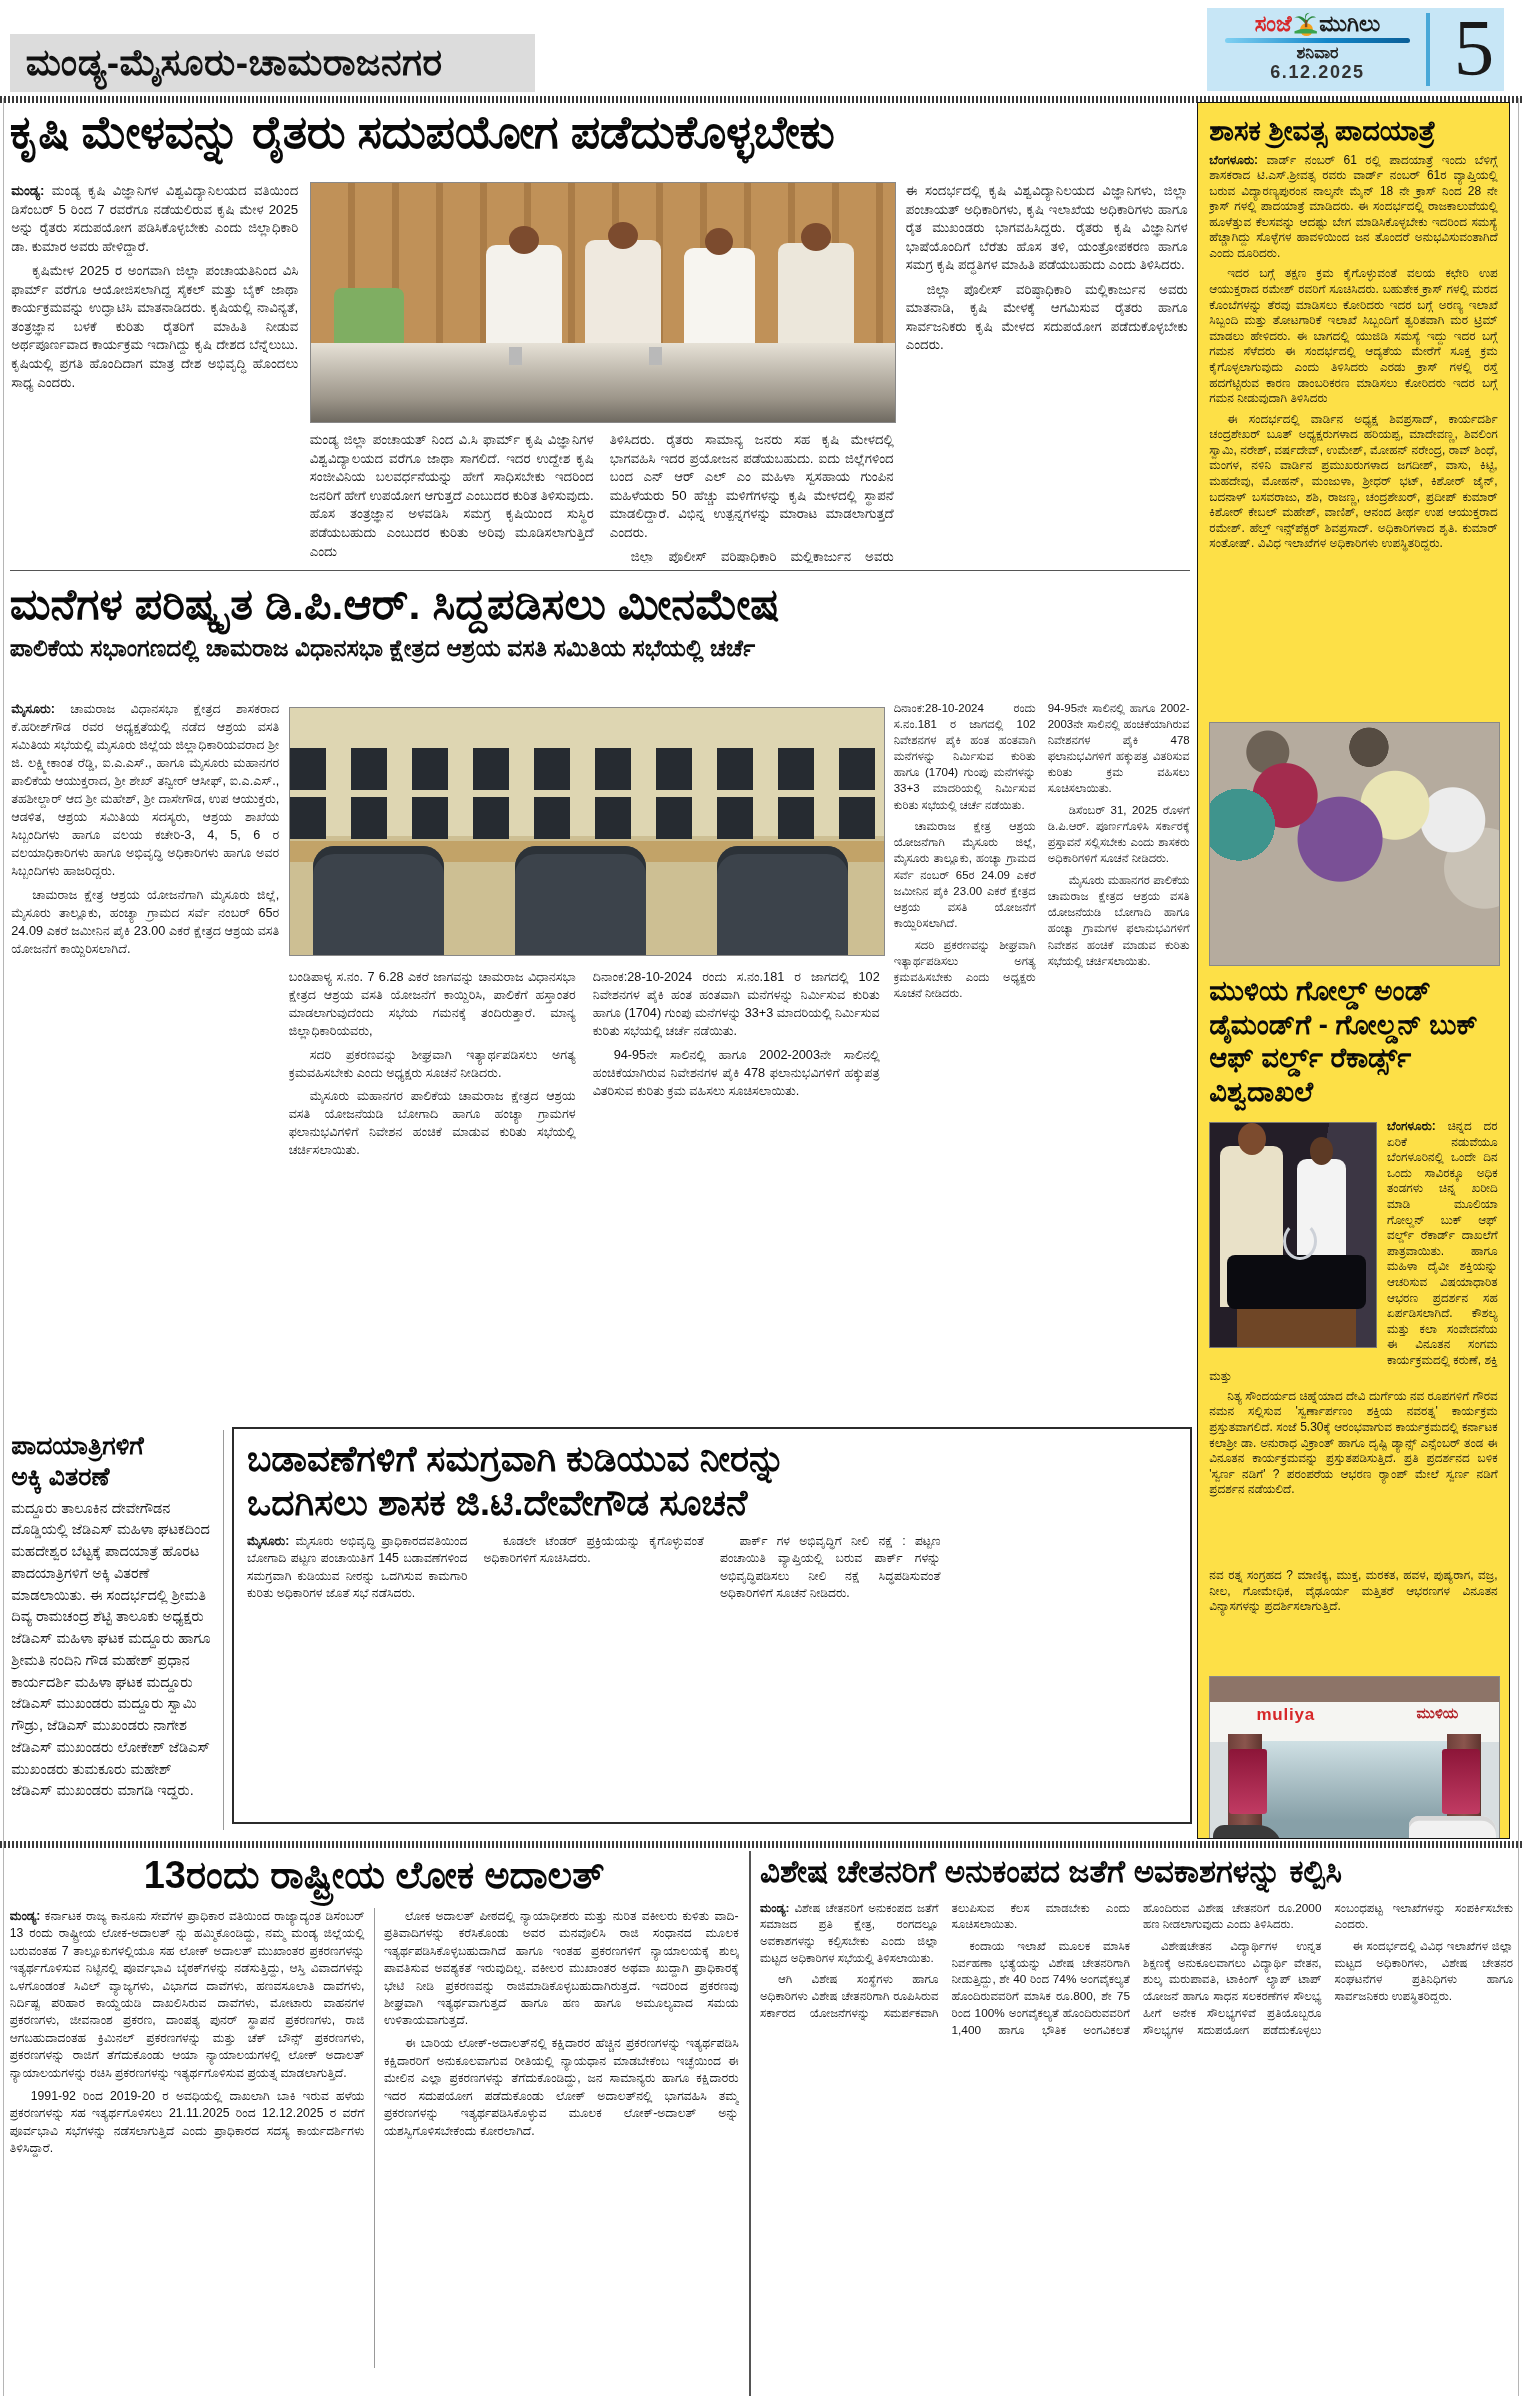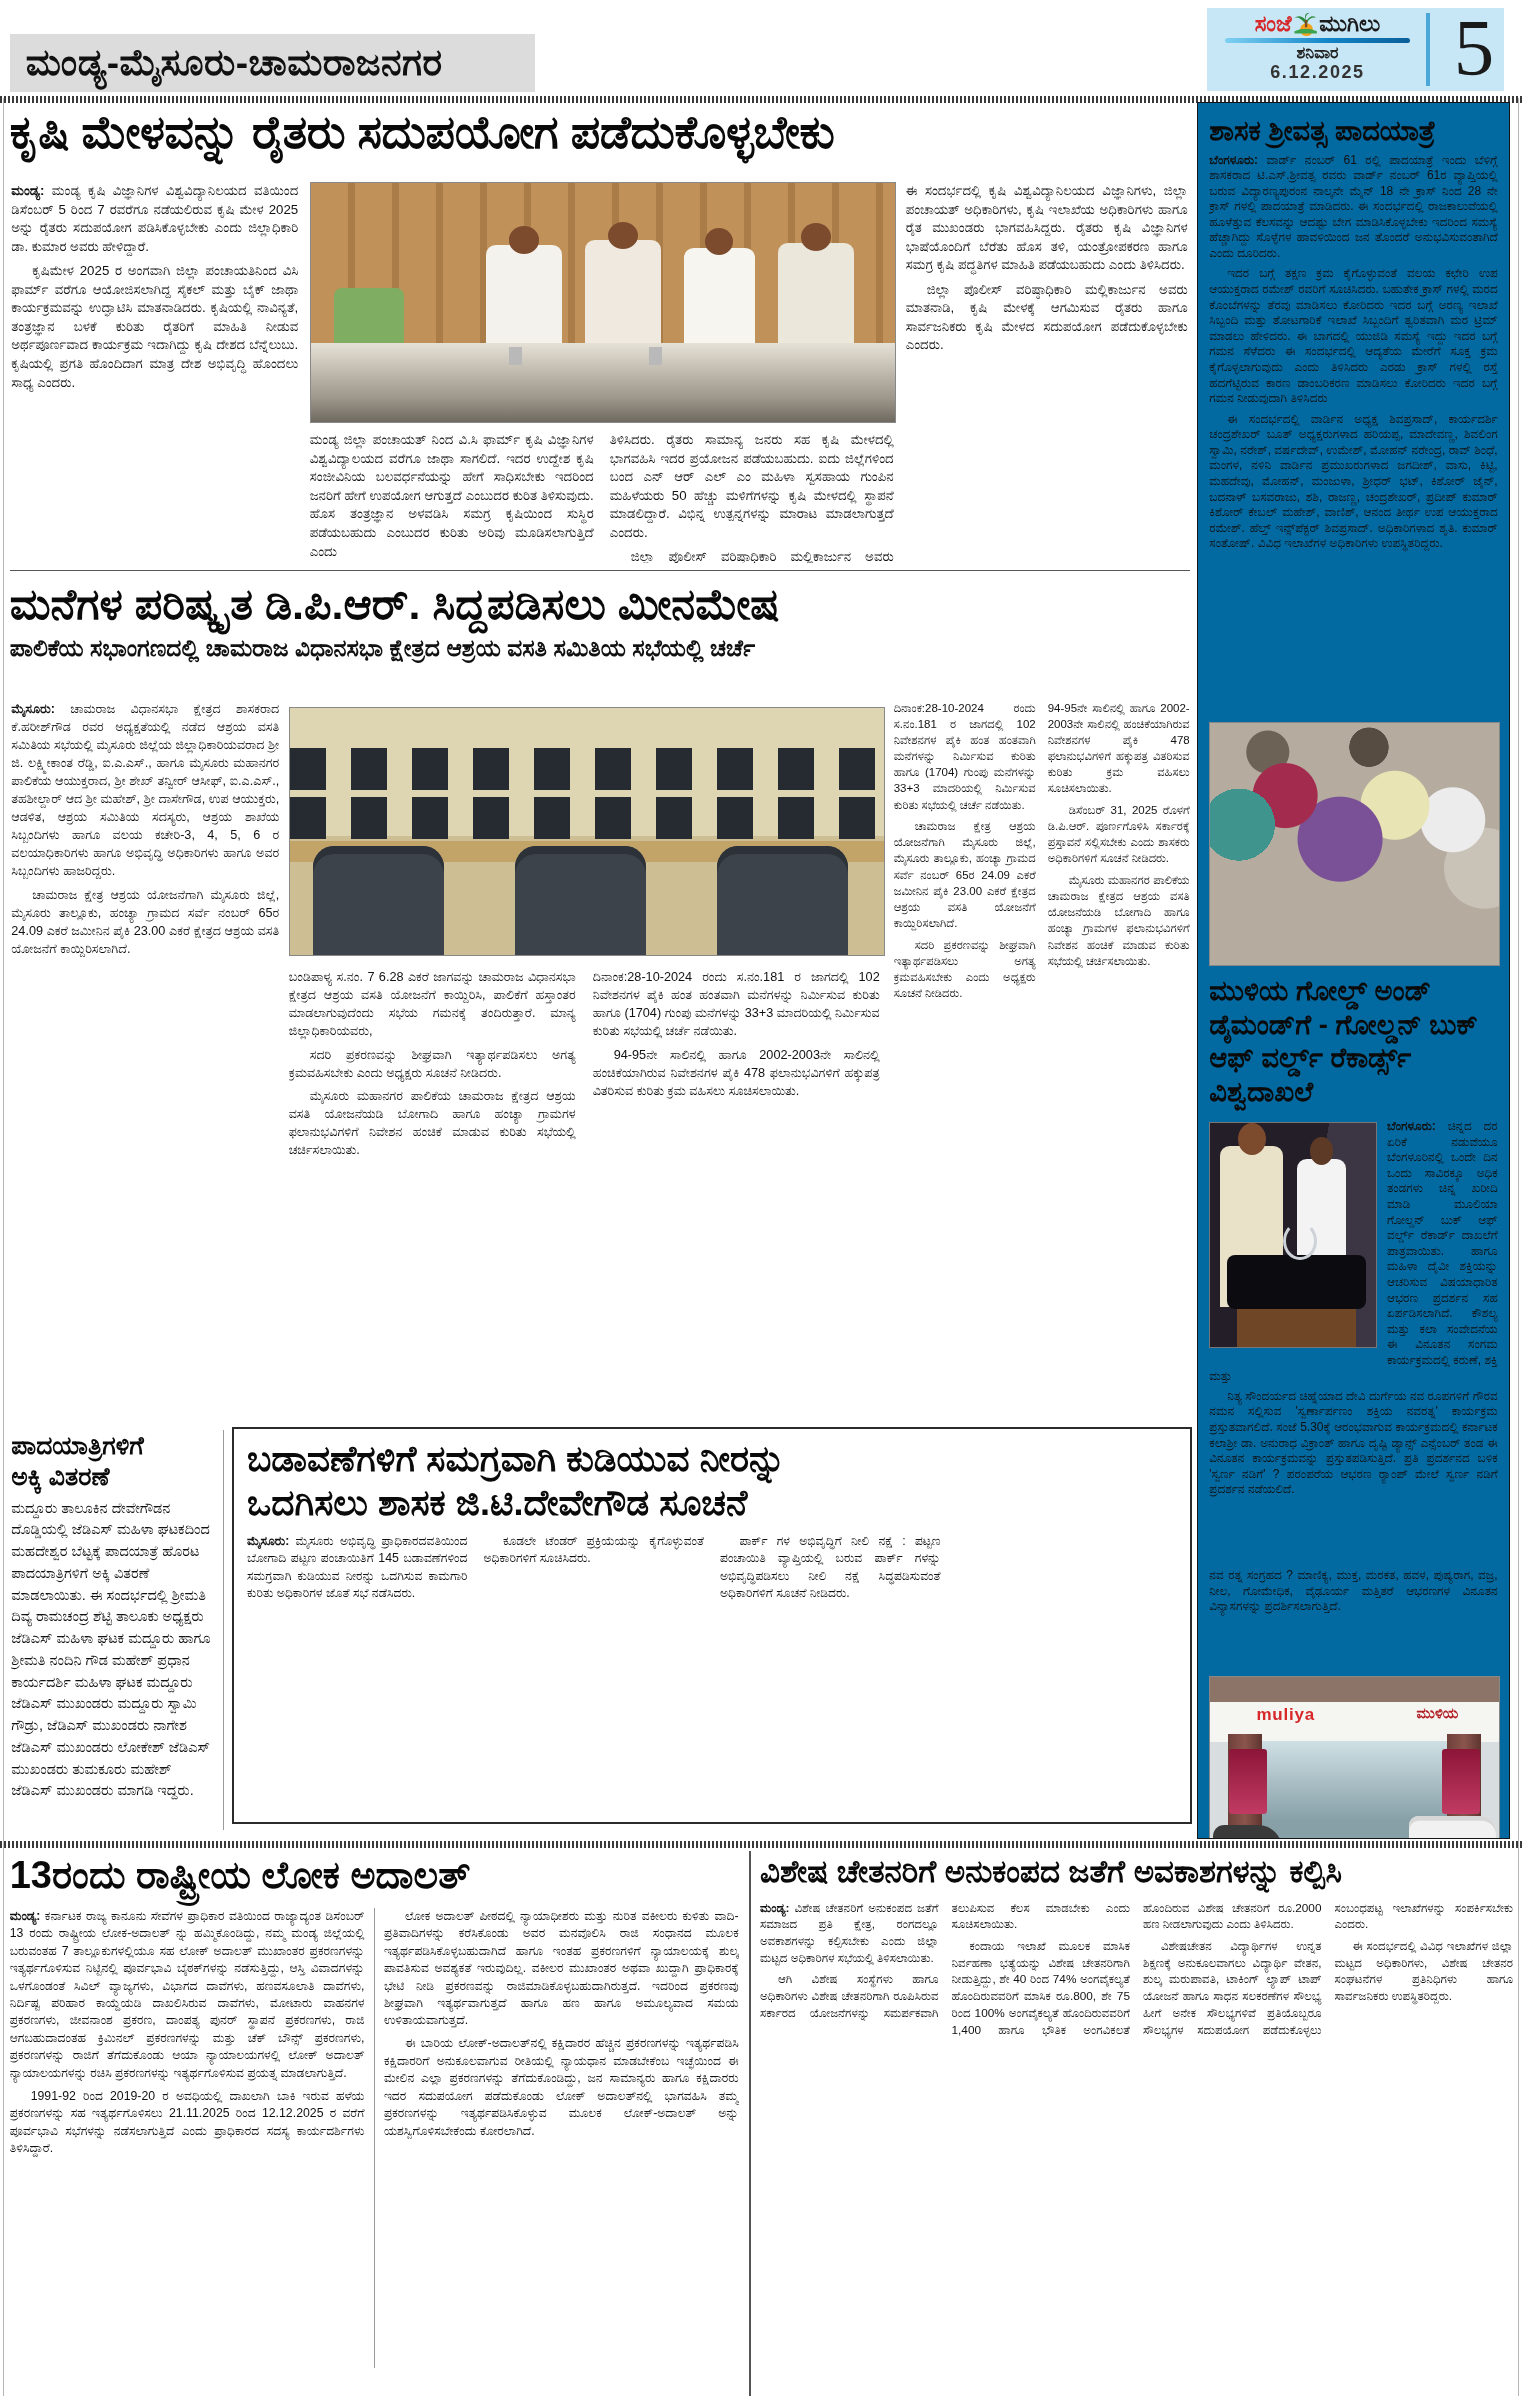--- a/index.html
+++ b/index.html
@@ -33,21 +33,21 @@
   .head-l{font-size:43px;line-height:1.2;font-weight:bold;}
   .subhead{font-size:23.4px;font-weight:bold;margin-top:4.8px;}
   .photo{position:absolute;overflow:hidden;border:0.8px solid #888;}
   
   .art{position:absolute;overflow:hidden;}
   .fs17{font-size:13.3px;line-height:1.40;}
   .fs16{font-size:12.7px;line-height:1.42;}
   .fs14{font-size:11.5px;line-height:1.40;}
   
   .greenbox{position:absolute;left:1197px;top:102px;width:313px;height:1737px;
-            background:#0369a1;border:1.6px solid #161616;box-sizing:border-box;
+            background:#fde047;border:1.6px solid #161616;box-sizing:border-box;
             padding:11.3px 11.3px 8px;overflow:hidden;}
   .greenbox h2{font-size:27.4px;line-height:1.22;}
   .greenbox .gb-txt{font-size:12px;line-height:1.3;text-align:justify;overflow:hidden;}
   .greenbox .gb-txt p{margin:0 0 4.8px;text-indent:18px;}
   .greenbox .gb-txt p.first{text-indent:0;}
   .mul-head{font-size:23.4px;line-height:1.25;margin-top:8px;}
   
   .boxart{position:absolute;left:232px;top:1427px;width:960px;height:397px;
           border:2.4px solid #2b2b2b;box-sizing:border-box;padding:8px 13px;overflow:hidden;}
   .boxart h1{font-size:36px;line-height:1.22;font-weight:bold;}
@@ -293,21 +293,21 @@
         
       </div>
       <div class="scooter"></div>
     </div>
   </div>
 
   <div class="hatch-h" style="left:0;right:0;top:1841px;"></div>
   <div class="vrule" style="left:749px;top:1851px;height:545px;"></div>
 
   <div class="art" style="left:9.7px;top:1854px;width:729px;height:542px;">
-    <h1 style="font-size:38px;font-weight:bold;">13ರಂದು ರಾಷ್ಟ್ರೀಯ ಲೋಕ ಅದಾಲತ್</h1>
+    <h1 style="font-size:38px;font-weight:bold;text-align:center;">13ರಂದು ರಾಷ್ಟ್ರೀಯ ಲೋಕ ಅದಾಲತ್</h1>
     <div class="adalat-cols">
       <p class="first"><b class="dl">ಮಂಡ್ಯ:</b> <span>ಕರ್ನಾಟಕ ರಾಜ್ಯ ಕಾನೂನು ಸೇವೆಗಳ ಪ್ರಾಧಿಕಾರ ವತಿಯಿಂದ ರಾಜ್ಯಾದ್ಯಂತ ಡಿಸೆಂಬರ್ 13 ರಂದು ರಾಷ್ಟ್ರೀಯ ಲೋಕ-ಅದಾಲತ್ ನ್ನು ಹಮ್ಮಿಕೊಂಡಿದ್ದು, ನಮ್ಮ ಮಂಡ್ಯ ಜಿಲ್ಲೆಯಲ್ಲಿ ಬರುವಂತಹ 7 ತಾಲ್ಲೂಕುಗಳಲ್ಲಿಯೂ ಸಹ ಲೋಕ್ ಅದಾಲತ್ ಮುಖಾಂತರ ಪ್ರಕರಣಗಳನ್ನು ಇತ್ಯರ್ಥಗೊಳಿಸುವ ನಿಟ್ಟಿನಲ್ಲಿ ಪೂರ್ವಭಾವಿ ಬೈಠಕ್‌ಗಳನ್ನು ನಡೆಸುತ್ತಿದ್ದು, ಆಸ್ತಿ ವಿವಾದಗಳನ್ನು ಒಳಗೊಂಡಂತೆ ಸಿವಿಲ್ ವ್ಯಾಜ್ಯಗಳು, ವಿಭಾಗದ ದಾವೆಗಳು, ಹಣವಸೂಲಾತಿ ದಾವೆಗಳು, ನಿರ್ದಿಷ್ಟ ಪರಿಹಾರ ಕಾಯ್ದೆಯಡಿ ದಾಖಲಿಸಿರುವ ದಾವೆಗಳು, ಮೋಟಾರು ವಾಹನಗಳ ಪ್ರಕರಣಗಳು, ಜೀವನಾಂಶ ಪ್ರಕರಣ, ದಾಂಪತ್ಯ ಪುನರ್ ಸ್ಥಾಪನೆ ಪ್ರಕರಣಗಳು, ರಾಜಿ ಆಗಬಹುದಾದಂತಹ ಕ್ರಿಮಿನಲ್ ಪ್ರಕರಣಗಳನ್ನು ಮತ್ತು ಚೆಕ್ ಬೌನ್ಸ್ ಪ್ರಕರಣಗಳು, ಪ್ರಕರಣಗಳನ್ನು ರಾಜಿಗೆ ತೆಗೆದುಕೊಂಡು ಆಯಾ ನ್ಯಾಯಾಲಯಗಳಲ್ಲಿ ಲೋಕ್ ಅದಾಲತ್ ನ್ಯಾಯಾಲಯಗಳನ್ನು ರಚಿಸಿ ಪ್ರಕರಣಗಳನ್ನು ಇತ್ಯರ್ಥಗೊಳಿಸುವ ಪ್ರಯತ್ನ ಮಾಡಲಾಗುತ್ತಿದೆ.</span></p>
       <p>1991-92 ರಿಂದ 2019-20 ರ ಅವಧಿಯಲ್ಲಿ ದಾಖಲಾಗಿ ಬಾಕಿ ಇರುವ ಹಳೆಯ ಪ್ರಕರಣಗಳನ್ನು ಸಹ ಇತ್ಯರ್ಥಗೊಳಿಸಲು 21.11.2025 ರಿಂದ 12.12.2025 ರ ವರೆಗೆ ಪೂರ್ವಭಾವಿ ಸಭೆಗಳನ್ನು ನಡೆಸಲಾಗುತ್ತಿದೆ ಎಂದು ಪ್ರಾಧಿಕಾರದ ಸದಸ್ಯ ಕಾರ್ಯದರ್ಶಿಗಳು ತಿಳಿಸಿದ್ದಾರೆ.</p>
       <p>ಲೋಕ ಅದಾಲತ್ ಪೀಠದಲ್ಲಿ ನ್ಯಾಯಾಧೀಶರು ಮತ್ತು ನುರಿತ ವಕೀಲರು ಕುಳಿತು ವಾದಿ-ಪ್ರತಿವಾದಿಗಳನ್ನು ಕರೆಸಿಕೊಂಡು ಅವರ ಮನವೊಲಿಸಿ ರಾಜಿ ಸಂಧಾನದ ಮೂಲಕ ಇತ್ಯರ್ಥಪಡಿಸಿಕೊಳ್ಳಬಹುದಾಗಿದೆ ಹಾಗೂ ಇಂತಹ ಪ್ರಕರಣಗಳಿಗೆ ನ್ಯಾಯಾಲಯಕ್ಕೆ ಶುಲ್ಕ ಪಾವತಿಸುವ ಅವಶ್ಯಕತೆ ಇರುವುದಿಲ್ಲ. ವಕೀಲರ ಮುಖಾಂತರ ಅಥವಾ ಖುದ್ದಾಗಿ ಪ್ರಾಧಿಕಾರಕ್ಕೆ ಭೇಟಿ ನೀಡಿ ಪ್ರಕರಣವನ್ನು ರಾಜಿಮಾಡಿಕೊಳ್ಳಬಹುದಾಗಿರುತ್ತದೆ. ಇದರಿಂದ ಪ್ರಕರಣವು ಶೀಘ್ರವಾಗಿ ಇತ್ಯರ್ಥವಾಗುತ್ತದೆ ಹಾಗೂ ಹಣ ಹಾಗೂ ಅಮೂಲ್ಯವಾದ ಸಮಯ ಉಳಿತಾಯವಾಗುತ್ತದೆ.</p>
       <p>ಈ ಬಾರಿಯ ಲೋಕ್-ಅದಾಲತ್‌ನಲ್ಲಿ ಕಕ್ಷಿದಾರರ ಹೆಚ್ಚಿನ ಪ್ರಕರಣಗಳನ್ನು ಇತ್ಯರ್ಥಪಡಿಸಿ ಕಕ್ಷಿದಾರರಿಗೆ ಅನುಕೂಲವಾಗುವ ರೀತಿಯಲ್ಲಿ ನ್ಯಾಯಧಾನ ಮಾಡಬೇಕೆಂಬ ಇಚ್ಛೆಯಿಂದ ಈ ಮೇಲಿನ ಎಲ್ಲಾ ಪ್ರಕರಣಗಳನ್ನು ತೆಗೆದುಕೊಂಡಿದ್ದು, ಜನ ಸಾಮಾನ್ಯರು ಹಾಗೂ ಕಕ್ಷಿದಾರರು ಇದರ ಸದುಪಯೋಗ ಪಡೆದುಕೊಂಡು ಲೋಕ್ ಅದಾಲತ್‌ನಲ್ಲಿ ಭಾಗವಹಿಸಿ ತಮ್ಮ ಪ್ರಕರಣಗಳನ್ನು ಇತ್ಯರ್ಥಪಡಿಸಿಕೊಳ್ಳುವ ಮೂಲಕ ಲೋಕ್-ಅದಾಲತ್ ಅನ್ನು ಯಶಸ್ವಿಗೊಳಿಸಬೇಕೆಂದು ಕೋರಲಾಗಿದೆ.</p>
     </div>
   </div>
 
   <div class="art" style="left:760px;top:1854px;width:753px;height:542px;">
     <h1 style="font-size:31px;font-weight:bold;">ವಿಶೇಷ ಚೇತನರಿಗೆ ಅನುಕಂಪದ ಜತೆಗೆ ಅವಕಾಶಗಳನ್ನು ಕಲ್ಪಿಸಿ</h1>

